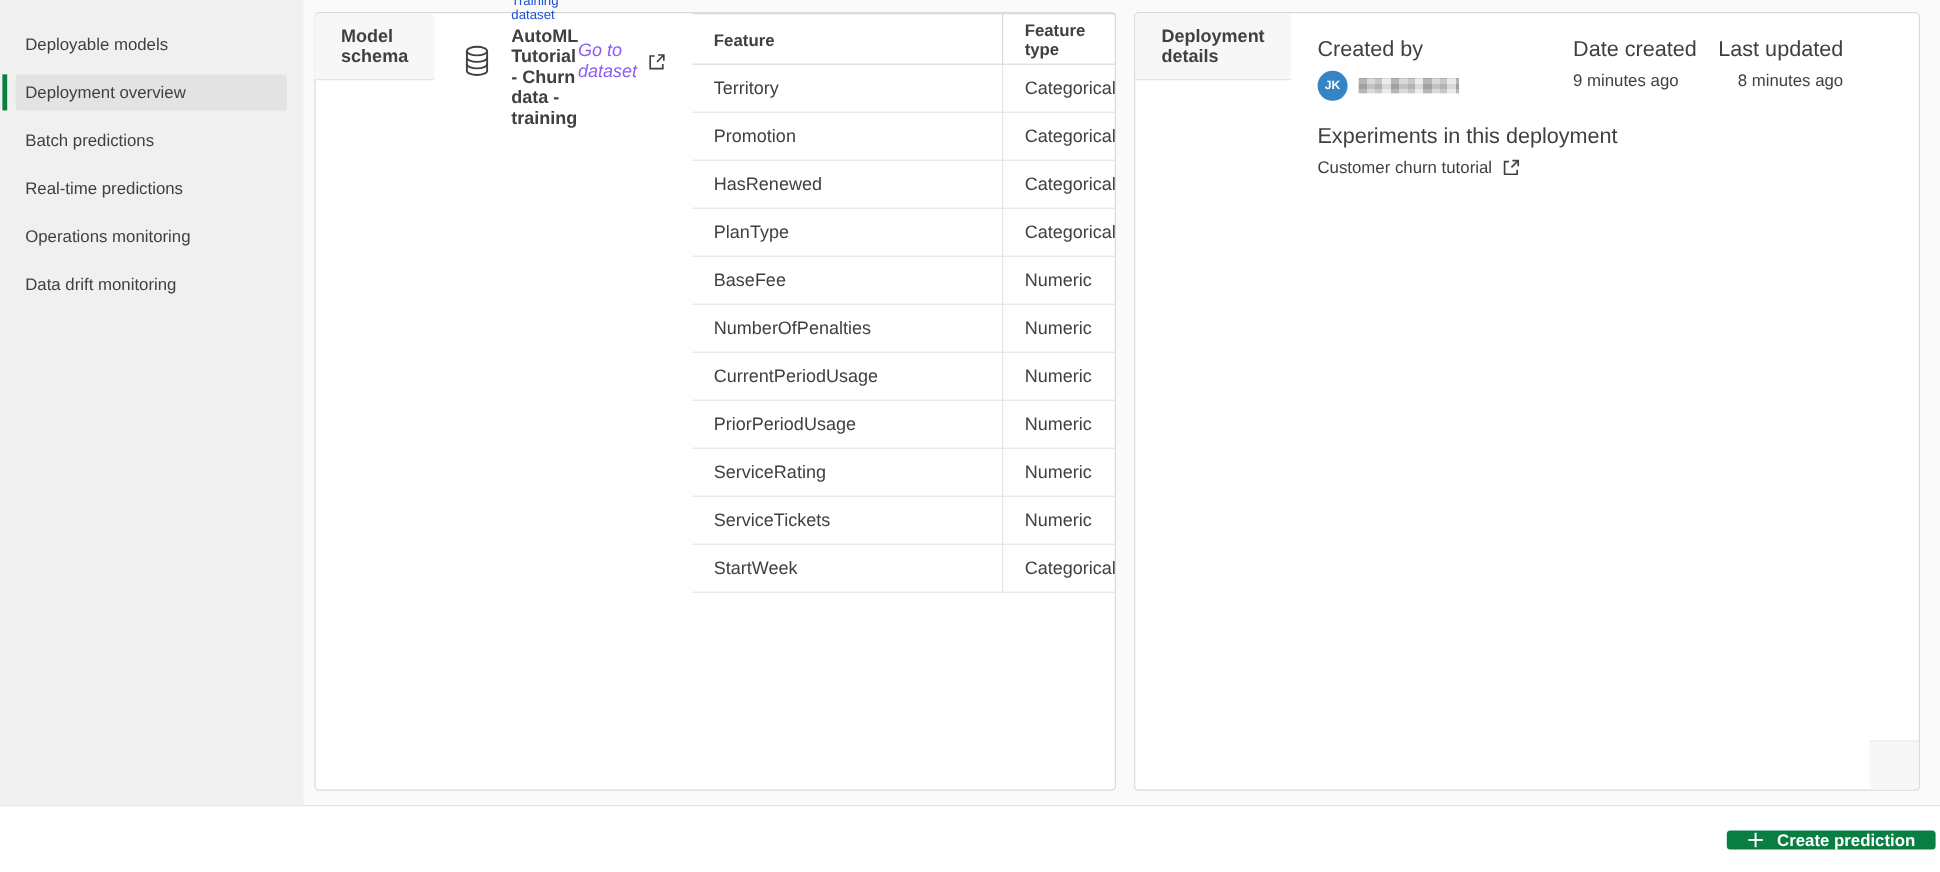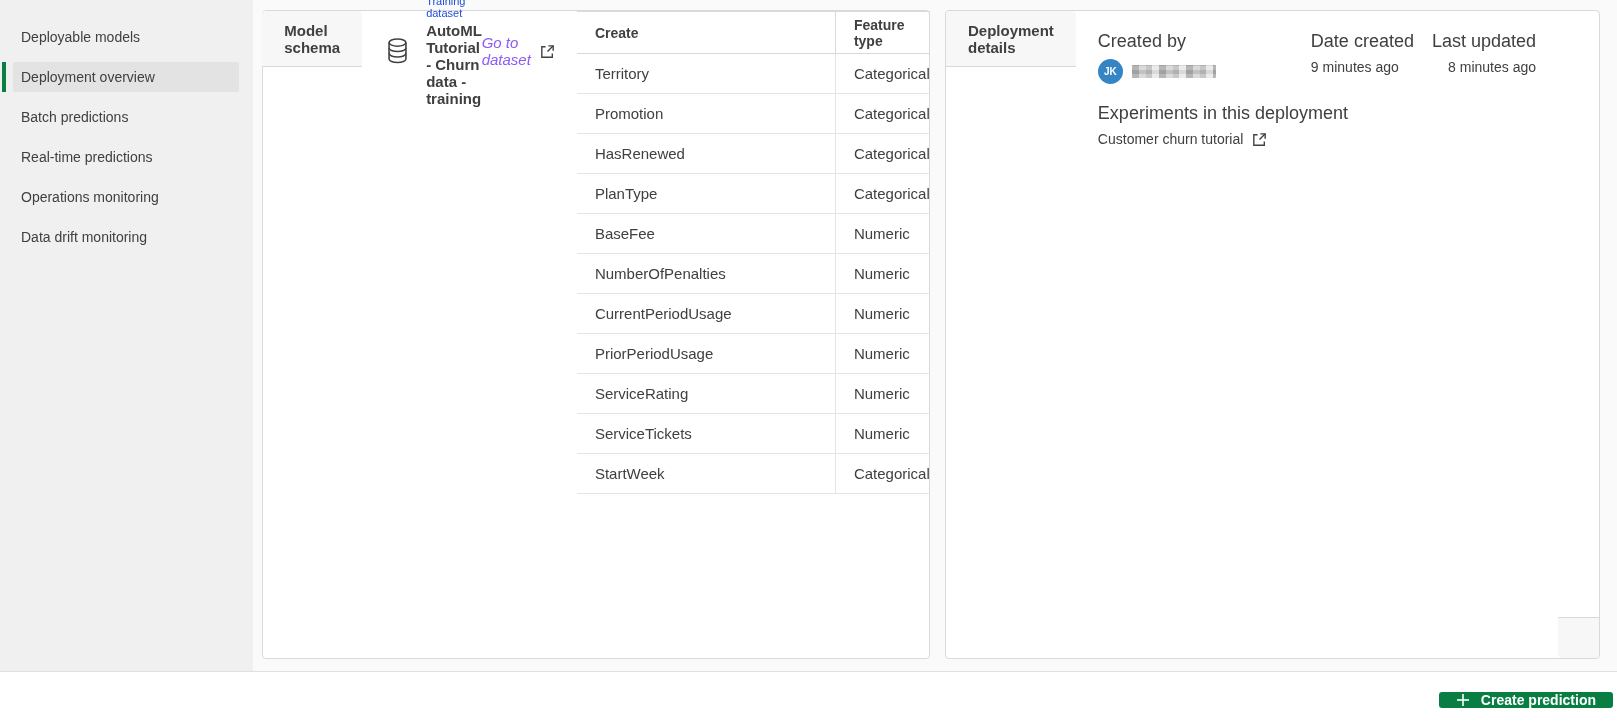--- a/index.html
+++ b/index.html
@@ -210,21 +210,21 @@
                 <path d="M5.2 2.5 H1.7 V12.3 H11.5 V8.8"></path>
                 <path d="M7.8 1.7 H12.3 V6.2"></path>
                 <path d="M12.1 1.9 L7 7"></path>
               </svg>
             </span>
           </div>
         </div>
 
         <div class="schema-table">
           <div class="t-row t-head">
-            <div class="t-cell c1">Create</div>
+            <div class="t-cell c1">Feature</div>
             <div class="t-cell c2">Feature type</div>
           </div>
           <div class="t-row">
             <div class="t-cell c1">Territory</div>
             <div class="t-cell c2">Categorical</div>
           </div>
           <div class="t-row">
             <div class="t-cell c1">Promotion</div>
             <div class="t-cell c2">Categorical</div>
           </div>

